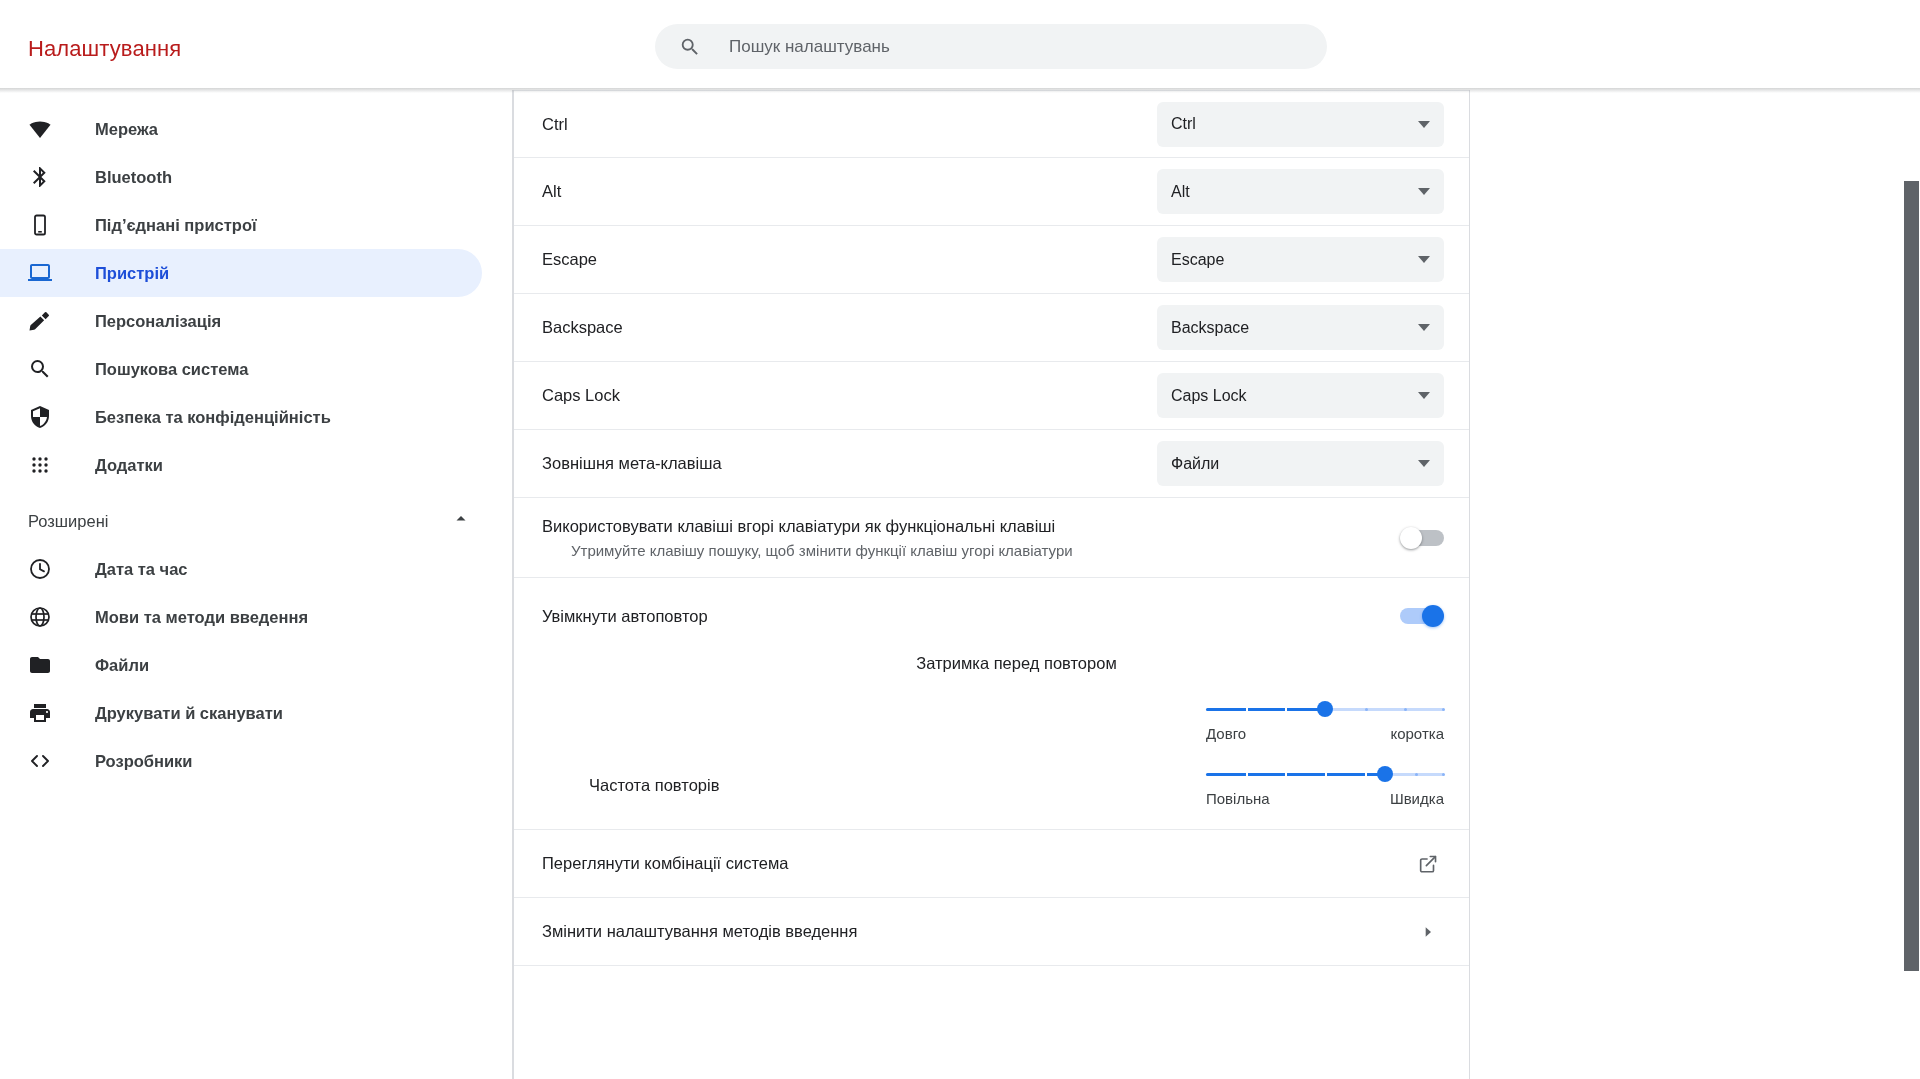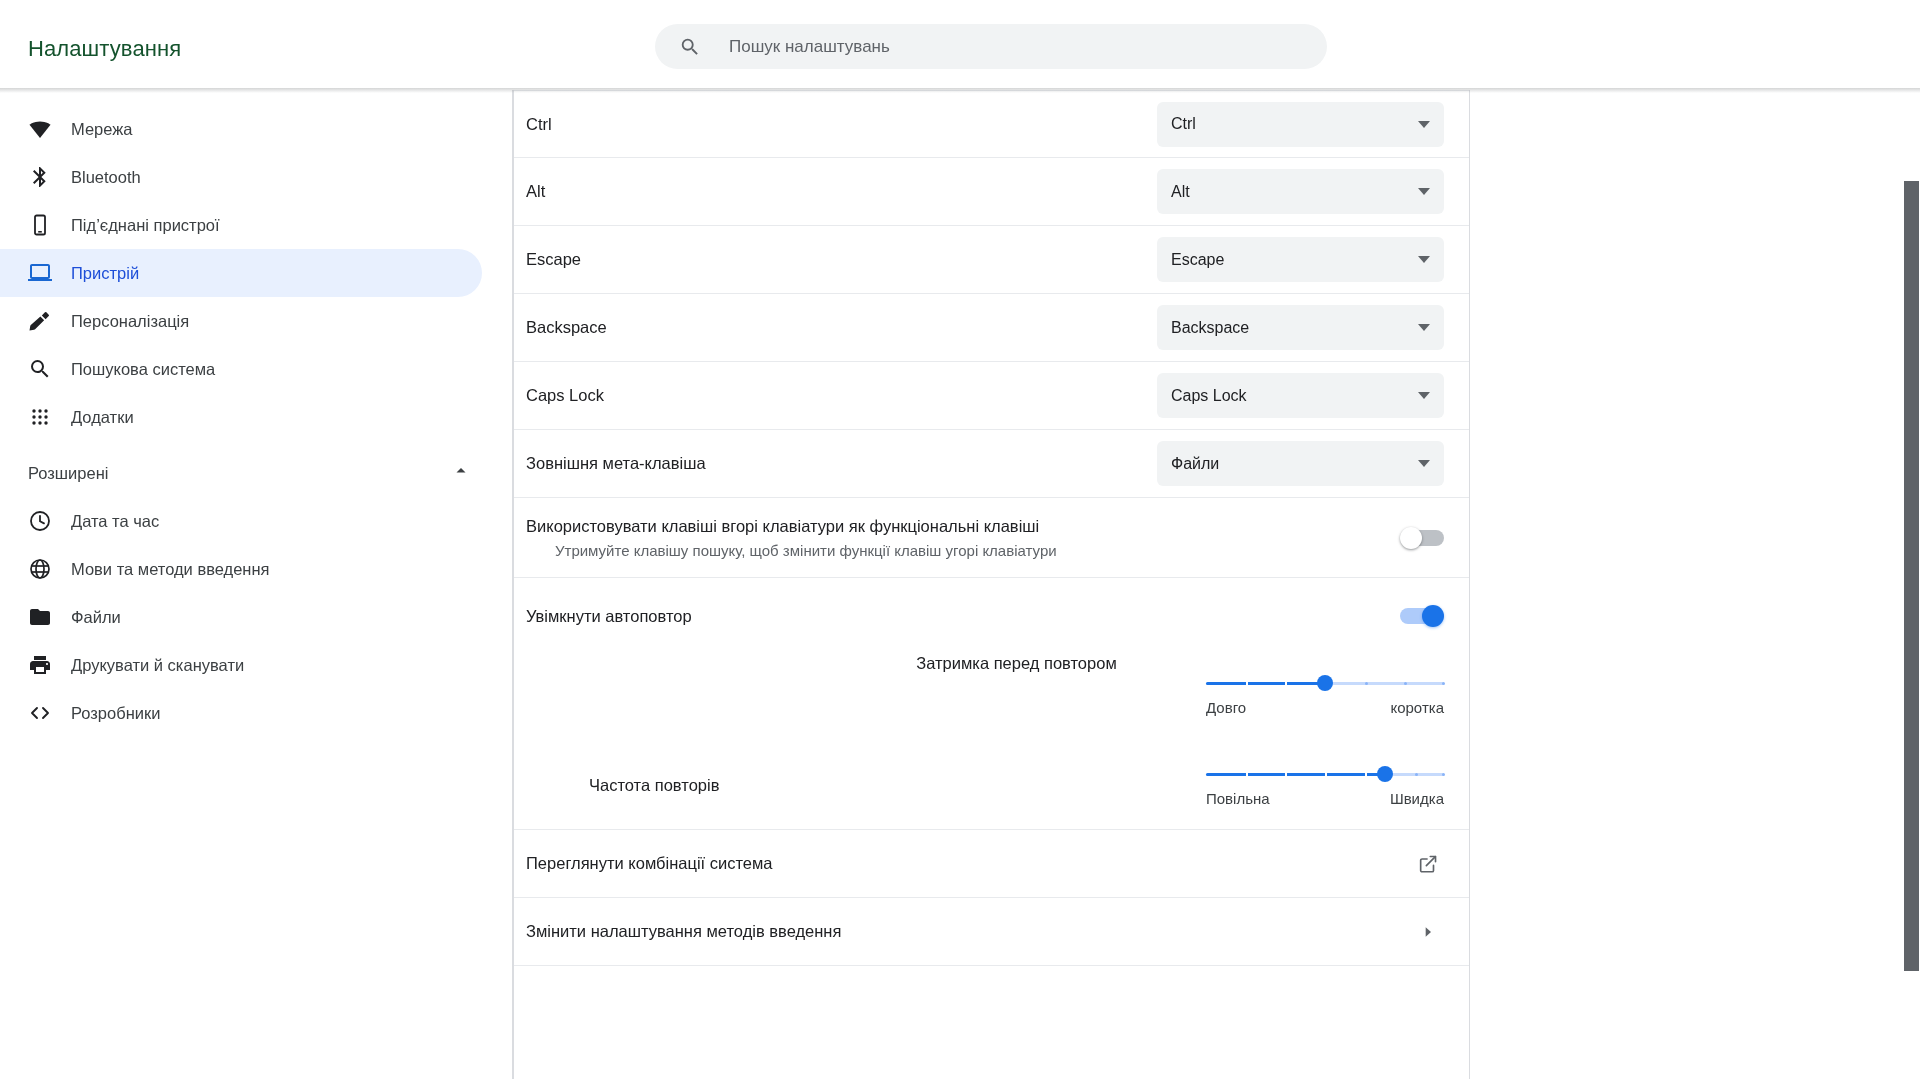--- a/index.html
+++ b/index.html
@@ -12,21 +12,21 @@
   .app { position: relative; width: 1920px; height: 1079px; background: #fff; }
 
   
   .topbar {
     position: absolute; top: 0; left: 0; width: 1920px; height: 88px;
     background: #ffffff; display: flex; align-items: center;
     z-index: 5;
   }
   .app-title {
     position: absolute; left: 28px; top: 36px;
-    font-size: 22px; color: #14532d; font-weight: 400; letter-spacing: .1px;
+    font-size: 22px; color: #b91c1c; font-weight: 400; letter-spacing: .1px;
   }
   .searchwrap {
     position: absolute; left: 655px; top: 24px;
     width: 672px; height: 45px;
     background: #f1f3f4; border-radius: 24px;
     display: flex; align-items: center;
   }
   .search-icon { margin-left: 24px; width: 22px; height: 22px; flex: 0 0 auto; display:block; }
   .search-input {
     border: 0; outline: 0; background: transparent;
@@ -48,21 +48,21 @@
     padding-top: 8px;
   }
   .nav-item {
     position: relative; height: 48px; display: flex; align-items: center;
     margin: 0 30px 0 0; border-radius: 0 24px 24px 0;
     padding-left: 28px; cursor: pointer;
   }
   .nav-item .nav-ic { width: 24px; height: 24px; flex: 0 0 24px; display: flex; align-items: center; justify-content: center; }
   .nav-item .nav-ic svg { display: block; }
   .nav-item .nav-label {
-    margin-left: 19px; font-size: 16.5px; color: #3c4043; font-weight: 400; white-space: nowrap;
+    margin-left: 43px; font-size: 16.5px; color: #3c4043; font-weight: 700; white-space: nowrap;
   }
   .nav-item.active { background: #e8f0fe; }
   .nav-item.active .nav-label { color: #1d4ed8; }
   .nav-item.active .nav-ic svg { fill: #1967d2; }
 
   .nav-gap-20 { height: 7px; }
 
   .section-head {
     height: 48px; display: flex; align-items: center;
     padding-left: 28px; padding-right: 42px; margin-top: 8px; cursor: pointer;
@@ -76,22 +76,23 @@
     background: #fff; overflow: hidden;
   }
   .card {
     position: absolute; left: 0; top: 0; width: 957px;
     margin-left: 0; background: #fff;
     border-left: 1px solid #dadce0; border-right: 1px solid #dadce0;
     min-height: 989px;
   }
   .row {
     position: relative; display: flex; align-items: center;
-    min-height: 68px; padding: 0 25px 0 12px;
+    min-height: 68px; padding: 0 25px 0 28px;
     border-bottom: 1px solid #e8eaed;
+    justify-content: space-between;
   }
   .row:first-child { border-top: 1px solid #e8eaed; }
   .row-label { font-size: 16.5px; color: #202124; font-weight: 400; }
   .row-sub { font-size: 15px; color: #5f6368; margin-top: 6px; margin-left: 29px; }
   .row-text { display: flex; flex-direction: column; justify-content: center; }
   .row-right { margin-left: auto; display: flex; align-items: center; }
 
   
   .select {
     position: relative; width: 287px; height: 45px;
@@ -238,20 +239,28 @@
 
     <div class="nav-item">
       <span class="nav-ic">
         <svg width="24" height="24" viewBox="0 0 24 24" fill="#202124">
             <path d="M15.5 14h-.79l-.28-.27A6.47 6.47 0 0016 9.5 6.5 6.5 0 109.5 16c1.61 0 3.09-.59 4.23-1.57l.27.28v.79l5 4.99L20.49 19l-4.99-5zm-6 0C7.01 14 5 11.99 5 9.5S7.01 5 9.5 5 14 7.01 14 9.5 11.99 14 9.5 14z"></path>
           </svg>
       </span>
       <span class="nav-label">Пошукова система</span>
     </div>
 
+    <div class="nav-item">
+      <span class="nav-ic">
+        <svg width="24" height="24" viewBox="0 0 24 24" fill="#202124">
+            <path d="M12 1L3 5v6c0 5.55 3.84 10.74 9 12 5.16-1.26 9-6.45 9-12V5l-9-4zm0 10.99h7c-.53 4.12-3.28 7.79-7 8.94V12H5V6.3l7-3.11v8.8z"></path>
+          </svg>
+      </span>
+      <span class="nav-label">Безпека та конфіденційність</span>
+    </div>
 
     <div class="nav-item">
       <span class="nav-ic">
         <svg width="24" height="24" viewBox="0 0 24 24" fill="#202124">
           <circle cx="6" cy="6" r="1.7"></circle>
             <circle cx="12" cy="6" r="1.7"></circle>
             <circle cx="18" cy="6" r="1.7"></circle>
           <circle cx="6" cy="12" r="1.7"></circle>
             <circle cx="12" cy="12" r="1.7"></circle>
             <circle cx="18" cy="12" r="1.7"></circle>

